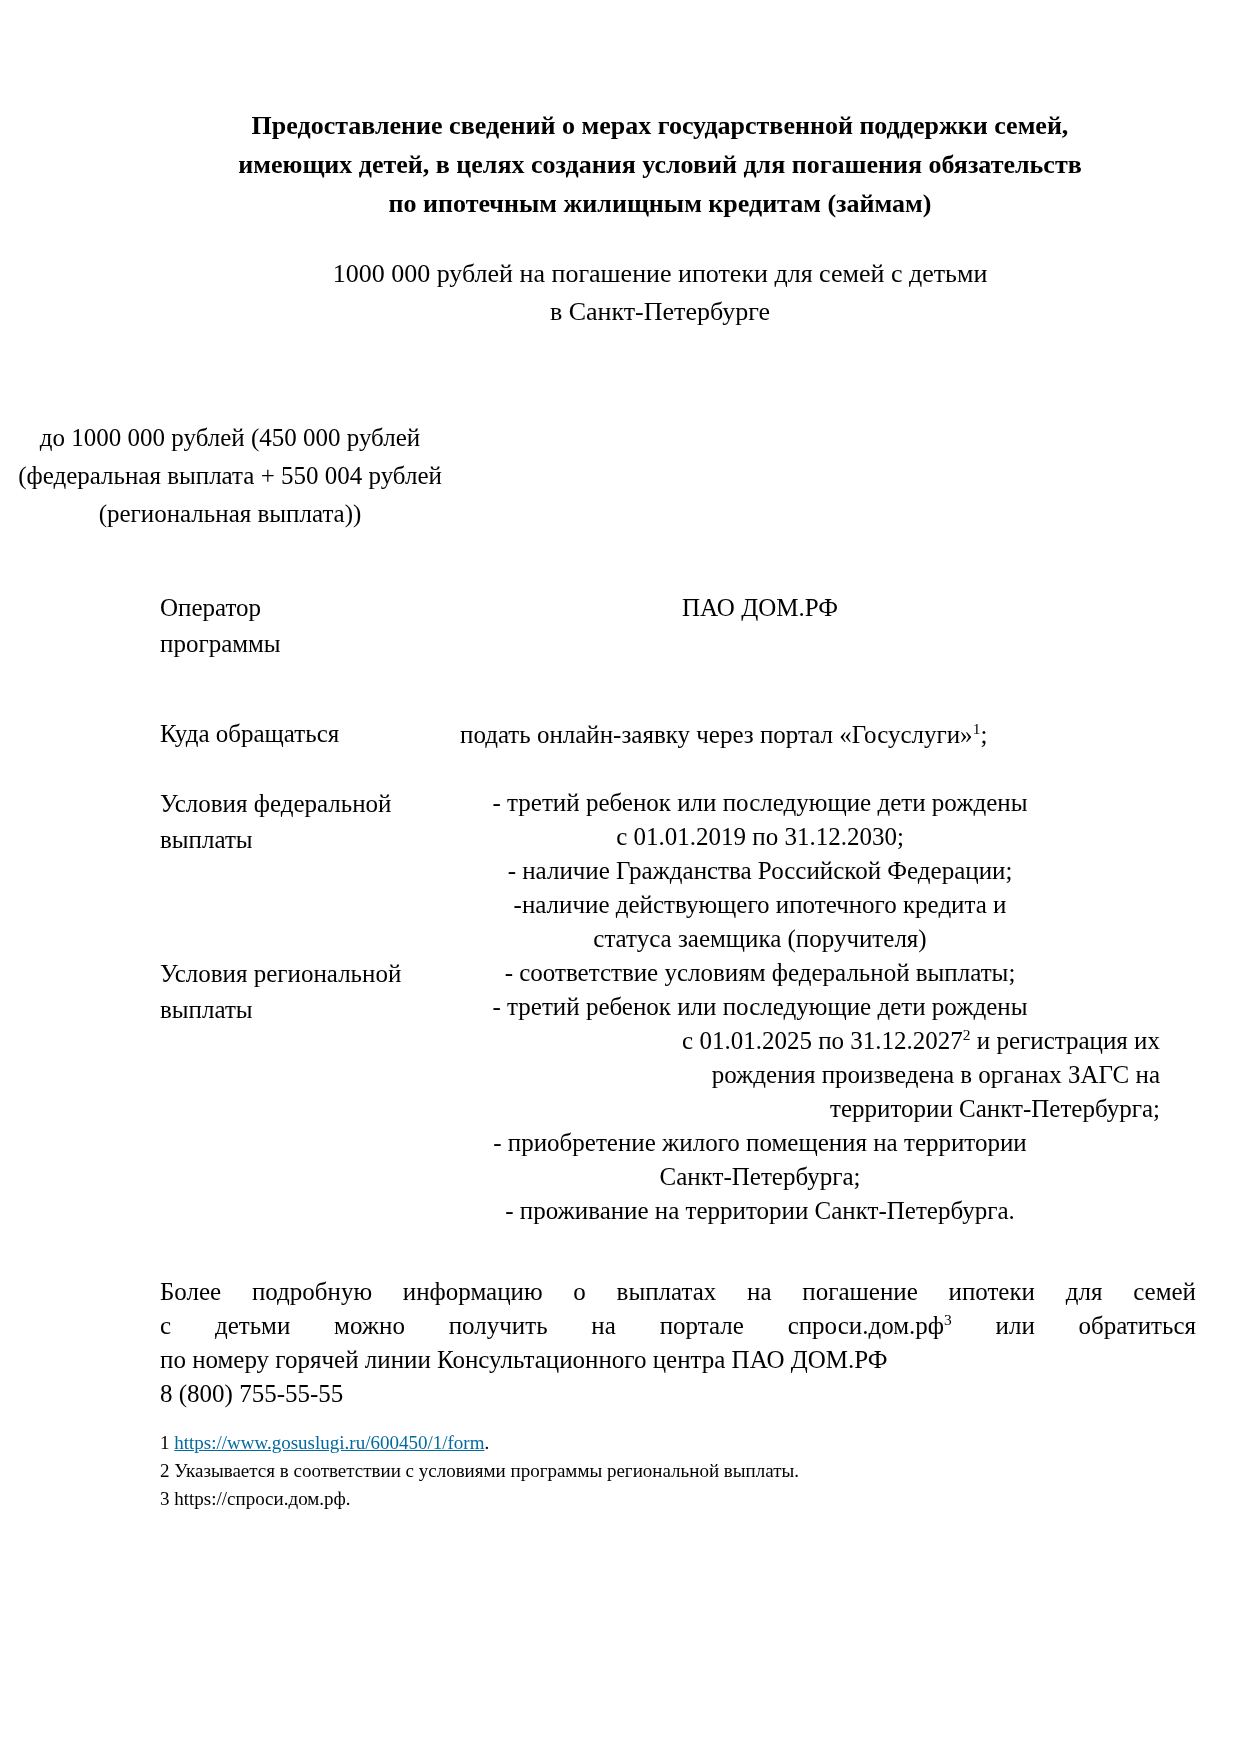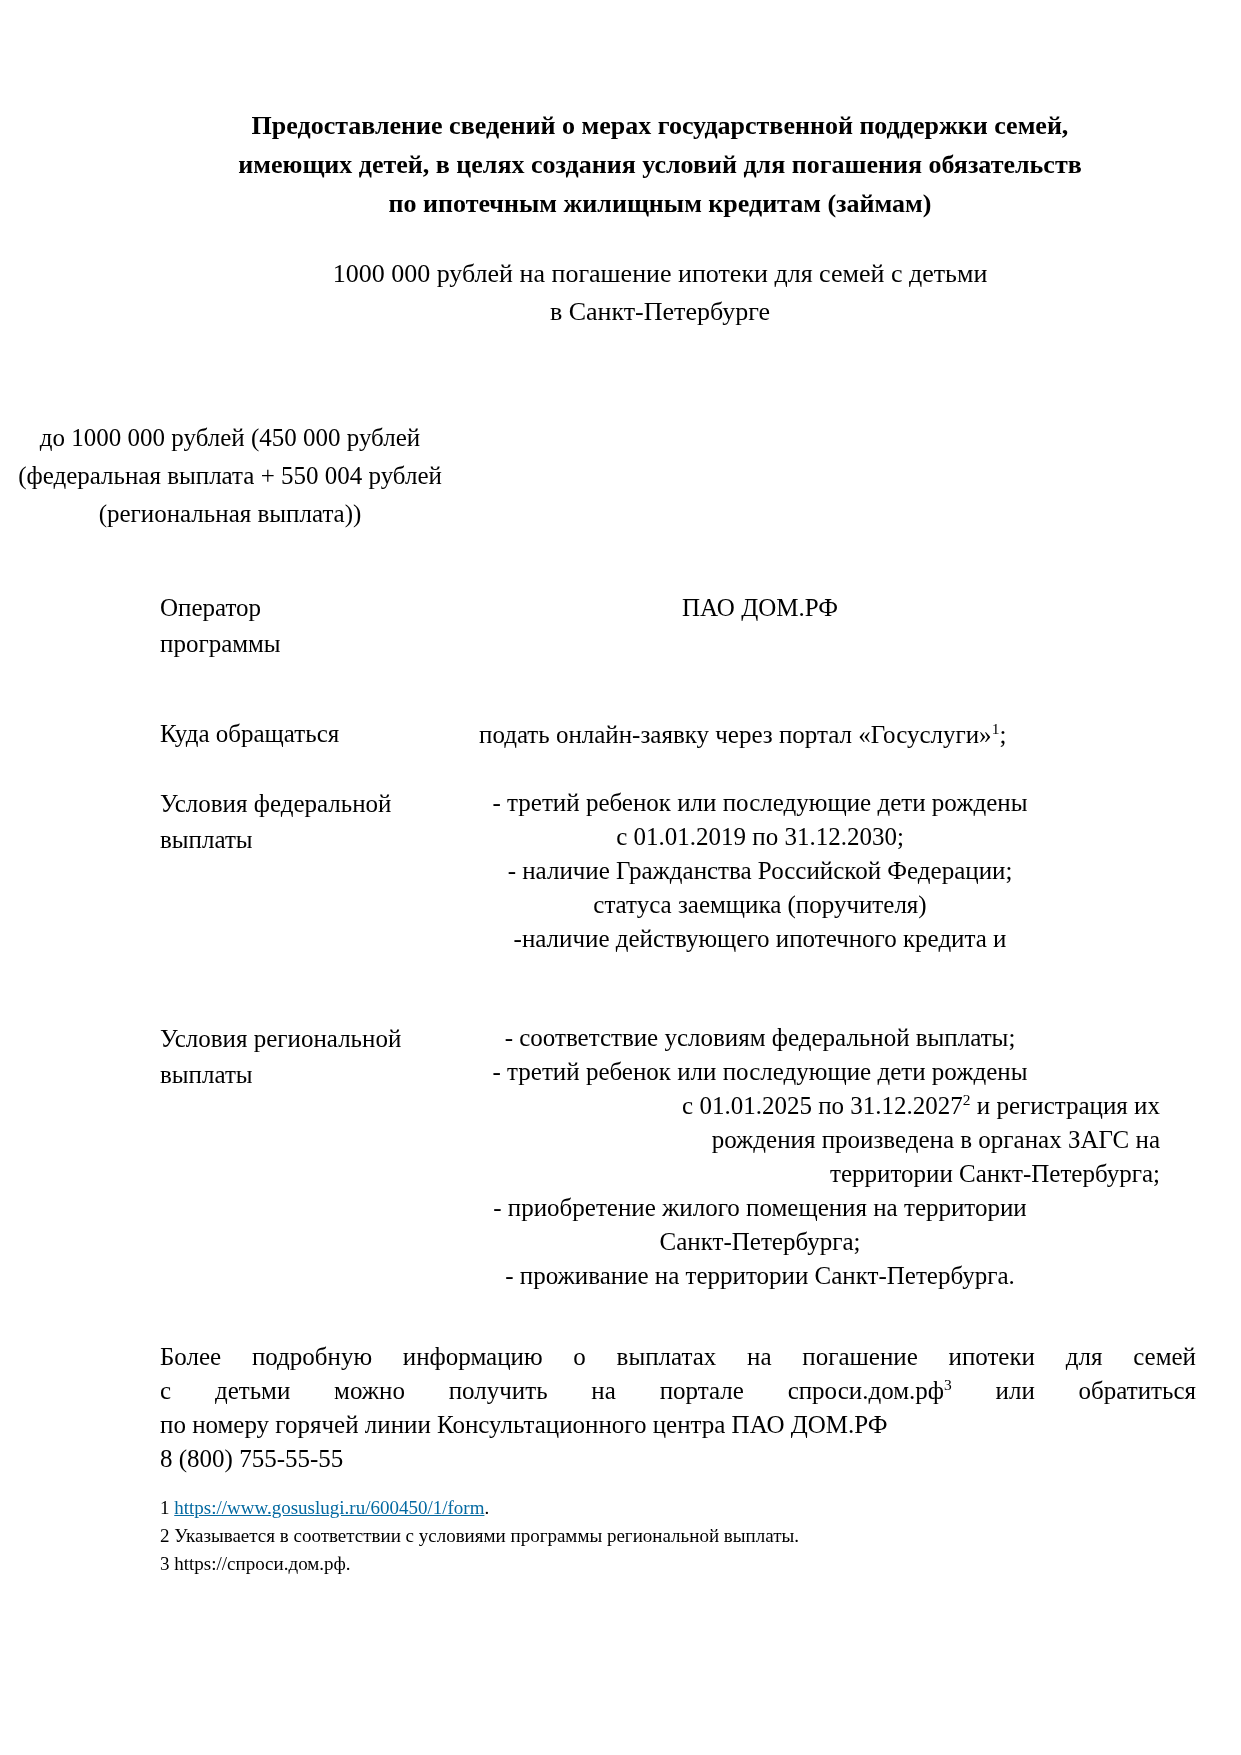--- a/index.html
+++ b/index.html
@@ -30,23 +30,23 @@
     padding-right: 36px;
   }
   .row {
     display: grid;
     grid-template-columns: 300px 1fr;
     font-size: 25px;
   }
   .label { line-height: 36px; }
   .row-size     { margin-top: 88px; }
   .row-operator { margin-top: 57px; }
-  .row-where    { margin-top: 54px; gap: 19px; }
+  .row-where    { margin-top: 54px; }
   .row-federal  { margin-top: 32px; }
-  .row-regional { margin-top: 65px; }
+  .row-regional { }
   .row-size .value-line { line-height: 38px; }
   .value-size { margin-left: -160px; text-align: center; }
   .v-center { text-align: center; padding-right: 136px; line-height: 34px; }
   .v-wide   { padding-right: 0;     line-height: 38px; }
   .v-right  { text-align: right;  padding-right: 36px;  line-height: 34px; }
   .v-single { text-align: center; padding-right: 136px; line-height: 36px; }
   .footer-para { margin-top: 47px; font-size: 25px; line-height: 34px; }
   .jline { text-align: justify; text-align-last: justify; }
   sup { font-size: 62%; line-height: 0; }
   .footnotes { margin-top: 18px; font-size: 19px; line-height: 28px; }
@@ -94,22 +94,22 @@
 
   <div class="row row-federal">
     <div class="label">
       <div>Условия федеральной</div>
       <div>выплаты</div>
     </div>
     <div>
       <div class="v-center">- третий ребенок или последующие дети рождены</div>
       <div class="v-center">с 01.01.2019 по 31.12.2030;</div>
       <div class="v-center">- наличие Гражданства Российской Федерации;</div>
+      <div class="v-center">-наличие действующего ипотечного кредита и</div>
       <div class="v-center">статуса заемщика (поручителя)</div>
-      <div class="v-center">-наличие действующего ипотечного кредита и</div>
     </div>
   </div>
 
   <div class="row row-regional">
     <div class="label">
       <div>Условия региональной</div>
       <div>выплаты</div>
     </div>
     <div>
       <div class="v-center">- соответствие условиям федеральной выплаты;</div>

